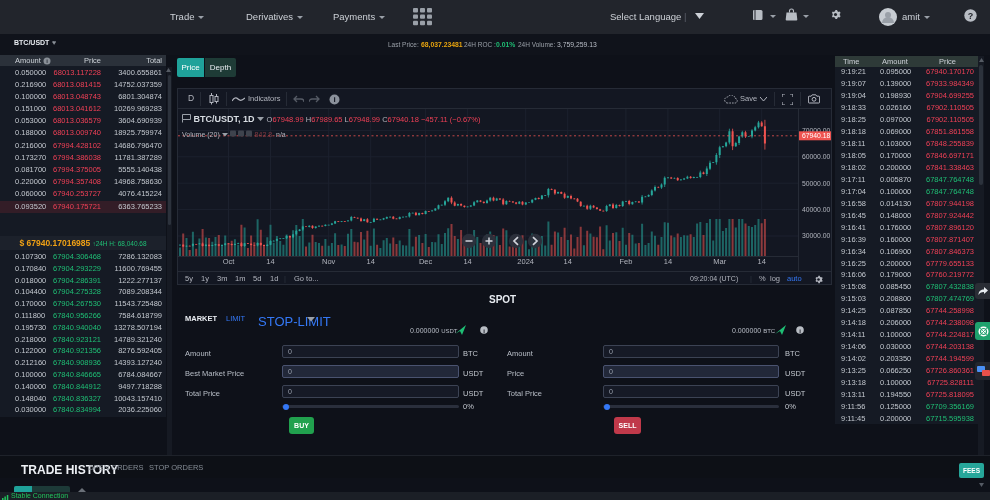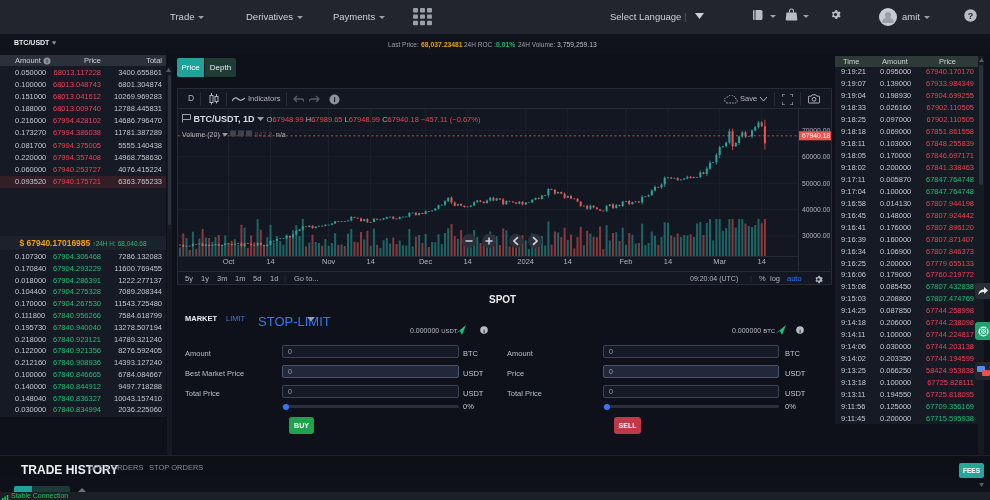--- a/index.html
+++ b/index.html
@@ -106,33 +106,43 @@
   <span style="position:absolute;right:65px">Price</span>
       <span style="position:absolute;right:4px">Total</span>
     </div>
  <div id="asks">
 <div class="br">
         <span class="ba">0.050000</span>
         <span class="bp red">68013.117228</span>
         <span class="bt">3400.655861</span>
       </div>
 <div class="br">
+        <span class="ba">0.216900</span>
+        <span class="bp red">68013.081415</span>
+        <span class="bt">14752.037359</span>
+      </div>
+<div class="br">
         <span class="ba">0.100000</span>
         <span class="bp red">68013.048743</span>
         <span class="bt">6801.304874</span>
       </div>
 <div class="br">
         <span class="ba">0.151000</span>
         <span class="bp red">68013.041612</span>
         <span class="bt">10269.969283</span>
       </div>
 <div class="br">
+        <span class="ba">0.053000</span>
+        <span class="bp red">68013.036579</span>
+        <span class="bt">3604.690939</span>
+      </div>
+<div class="br">
         <span class="ba">0.188000</span>
         <span class="bp red">68013.009740</span>
-        <span class="bt">12788.445831</span>
+        <span class="bt">18925.759974</span>
       </div>
 <div class="br">
         <span class="ba">0.216000</span>
         <span class="bp red">67994.428102</span>
         <span class="bt">14686.796470</span>
       </div>
 <div class="br">
         <span class="ba">0.173270</span>
         <span class="bp red">67994.386038</span>
         <span class="bt">11781.387289</span>
@@ -554,21 +564,21 @@
         <span class="t3 red">67744.203138</span>
       </div>
 <div class="tr2">
         <span class="t1">9:14:02</span>
         <span class="t2">0.203350</span>
         <span class="t3 red">67744.194599</span>
       </div>
 <div class="tr2">
         <span class="t1">9:13:25</span>
         <span class="t2">0.066250</span>
-        <span class="t3 red">58424.953838</span>
+        <span class="t3 red">67726.860361</span>
       </div>
 <div class="tr2">
         <span class="t1">9:13:18</span>
         <span class="t2">0.100000</span>
         <span class="t3 red">67725.828111</span>
       </div>
 <div class="tr2">
         <span class="t1">9:13:11</span>
         <span class="t2">0.194550</span>
         <span class="t3 red">67725.818095</span>

